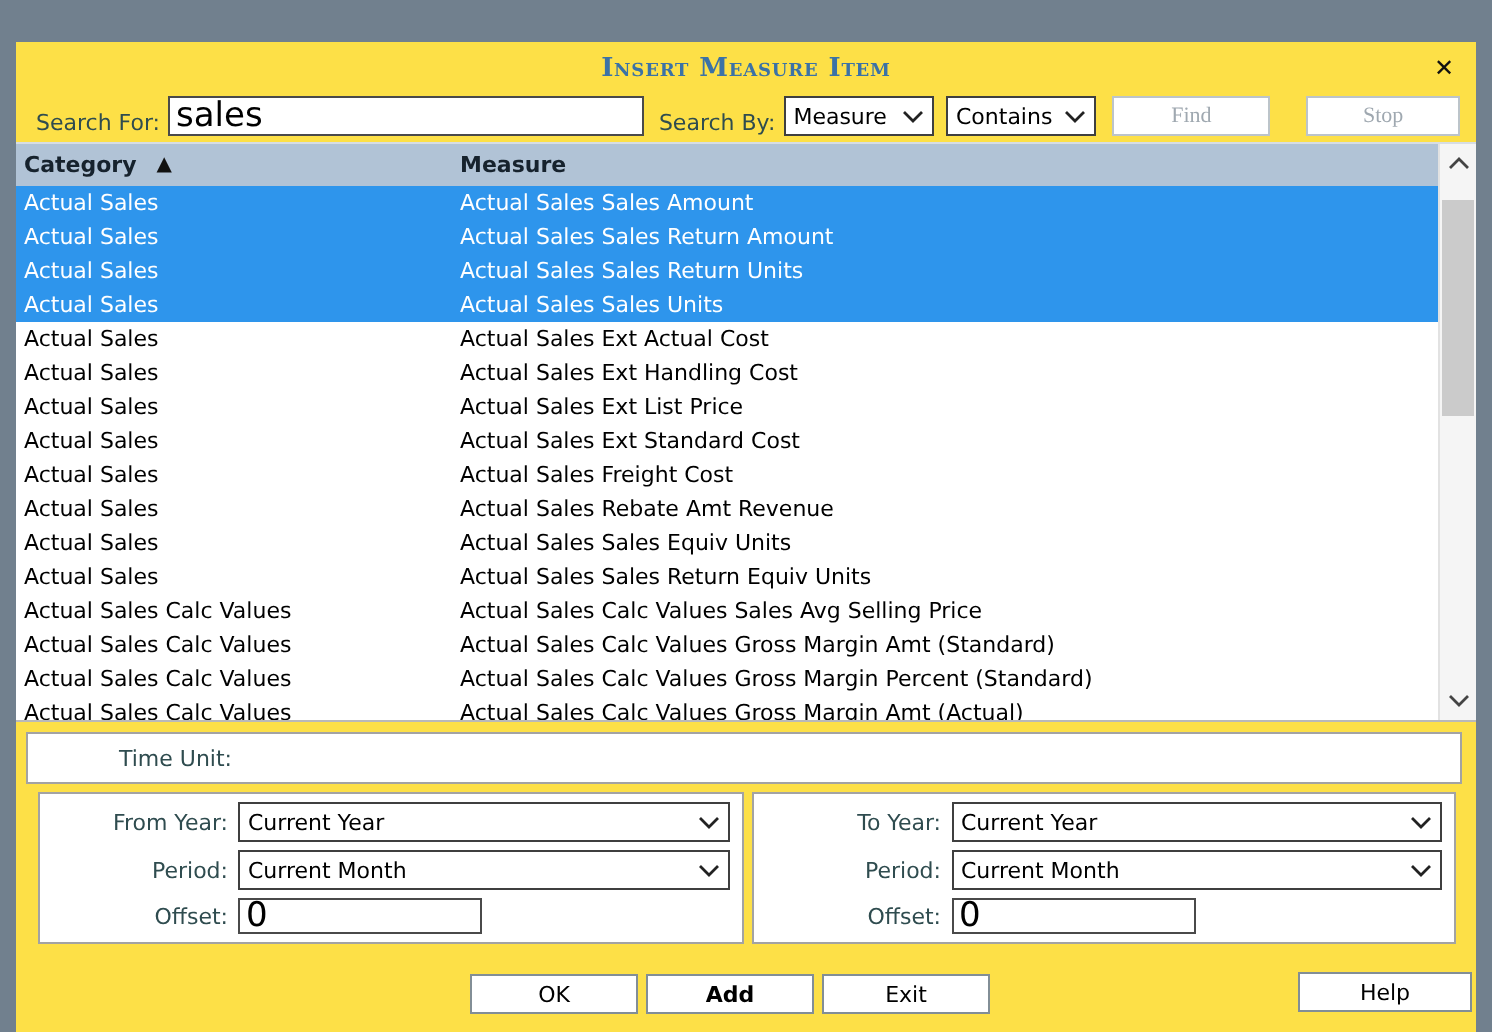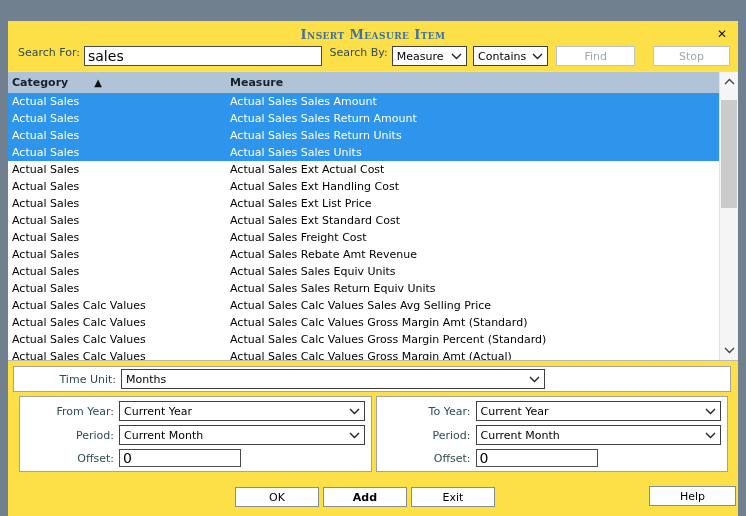--- a/index.html
+++ b/index.html
@@ -22,60 +22,60 @@
     font-variant:small-caps;color:#3b72a6;
   }
   .close-x{
     position:absolute;top:5px;right:8px;width:16px;height:16px;
     text-align:center;line-height:16px;font-size:12px;font-weight:bold;
     color:#111;cursor:default;
   }
   
   .search-row{
     position:absolute;top:25px;left:10px;right:8px;height:22px;
-    display:flex;align-items:flex-start;
+    display:flex;align-items:flex-end;
   }
   .lbl{color:#2f4c4f;white-space:nowrap;}
   .search-row .lbl{margin-right:4px;}
   input.textbox{
     height:18px;border:1px solid #4a4a4a;background:#fff;
-    font-family:inherit;font-size:14px;padding:0 3px;box-sizing:border-box;
+    font-family:inherit;font-size:17px;padding:0 3px;box-sizing:border-box;
   }
   #search-input{width:248px;height:20px;}
   .sb-label{margin-left:7px;}
   .fake-select{
     height:20px;border:1px solid #3f3f3f;background:#fff;
     display:flex;align-items:center;box-sizing:border-box;
     padding:0 4px;position:relative;cursor:default;
   }
   .fake-select .sel-value{flex:1;white-space:nowrap;overflow:hidden;}
   .chev{flex:0 0 auto;margin-left:4px;display:flex;align-items:center;}
   .sel-measure{width:78px;margin-left:0;}
   .sel-contains{width:78px;margin-left:6px;}
   .btn{
     height:20px;background:#fff;border:1px solid #828e96;
     display:flex;align-items:center;justify-content:center;
     font-size:11px;box-sizing:border-box;cursor:default;
   }
-  .btn.disabled{color:#9fa8b0;border-color:#bcc4ca;}
+  .btn.disabled{color:#9fa8b0;border-color:#bcc4ca;font-family:Liberation Serif, serif;}
   .btn-find{width:82px;margin-left:8px;}
   .btn-stop{width:80px;margin-left:18px;}
   
   .list{
     position:absolute;top:50px;left:0;right:0;height:290px;
     background:#fff;border-top:1px solid #d7dde4;border-bottom:1px solid #b9b9b9;
     overflow:hidden;box-sizing:border-box;
   }
   .thead{
     height:21px;margin-right:19px;background:#b1c3d6;
     display:flex;align-items:center;font-weight:bold;color:#16222d;
   }
   .thead .cat{padding-left:4px;display:flex;align-items:center;}
   .sort-ind{margin-left:10px;font-size:10px;color:#111;}
-  .cat{width:222px;flex:0 0 222px;box-sizing:border-box;padding-left:4px;white-space:nowrap;gap:16px;}
+  .cat{width:222px;flex:0 0 222px;box-sizing:border-box;padding-left:4px;white-space:nowrap;}
   .meas{flex:1;white-space:nowrap;}
   #rows{position:absolute;top:21px;left:0;right:19px;bottom:0;overflow:hidden;}
   .trow{height:17px;display:flex;align-items:center;background:#fff;}
   .trow.selected{background:#2e95ec;color:#fff;}
   
   .vscroll{
     position:absolute;top:0;right:0;width:19px;bottom:0;
     background:#f5f5f5;border-left:1px solid #e2e2e2;box-sizing:border-box;
   }
   .vs-btn{position:absolute;left:0;width:18px;height:19px;display:flex;align-items:center;justify-content:center;}
@@ -240,28 +240,20 @@
       <div class="vs-btn vs-down">
         <svg class="chevron" width="11" height="7" viewBox="0 0 11 7">
             <polyline points="1,1 5.5,5.5 10,1" fill="none" stroke="#444" stroke-width="1.4"></polyline>
           </svg>
       </div>
     </div>
   </div>
 
   <div class="groupbox tu-box">
     <span class="lbl">Time Unit:</span>
-    <div class="fake-select sel-timeunit">
-      <span class="sel-value">Months</span>
-      <span class="chev">
-        <svg class="chevron" width="11" height="7" viewBox="0 0 11 7">
-            <polyline points="1,1 5.5,5.5 10,1" fill="none" stroke="#222" stroke-width="1.4"></polyline>
-          </svg>
-      </span>
-    </div>
   </div>
 
   <div class="range-row">
 
     <div class="groupbox panel">
       <div class="frow">
         <span class="lbl">From Year:</span>
         <div class="fake-select">
           <span class="sel-value">Current Year</span>
           <span class="chev">

